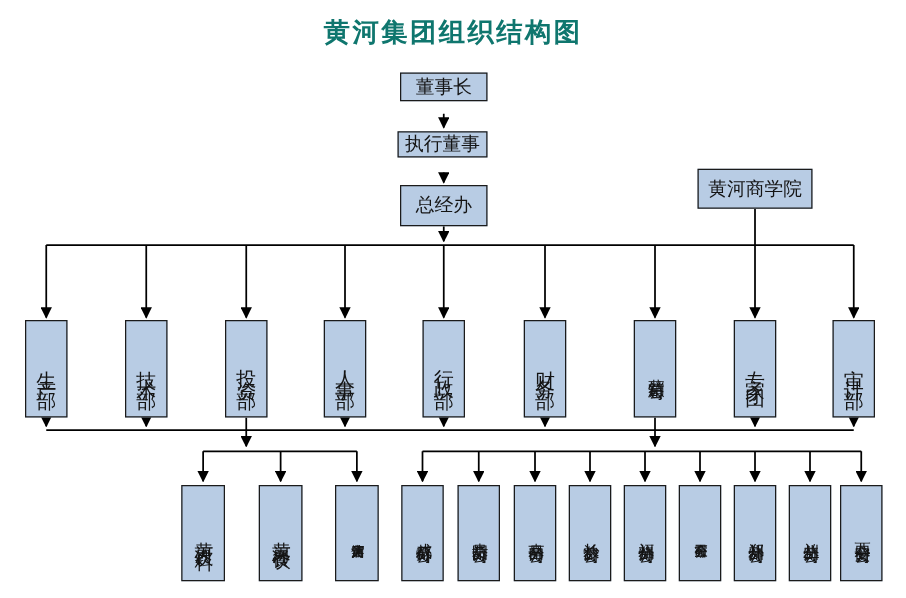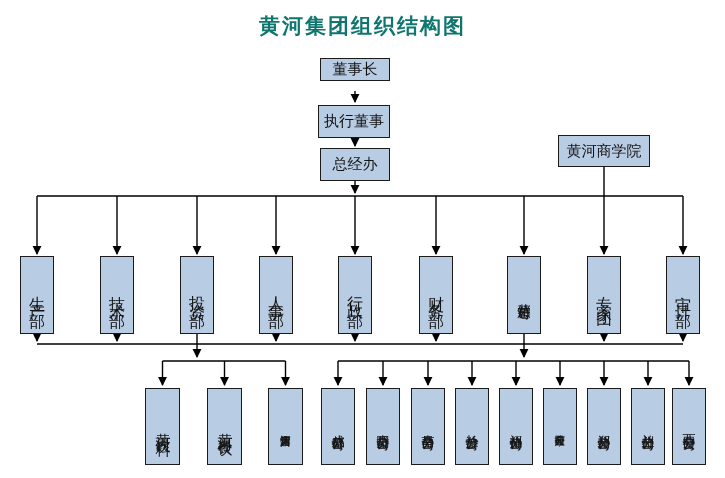--- a/index.html
+++ b/index.html
@@ -11,21 +11,21 @@
   .box{position:absolute;background:#b8cce4;border:1.5px solid #1b1b1b;box-sizing:border-box;
        display:flex;align-items:center;justify-content:center;color:#141414;overflow:hidden;}
   .h{font-size:15px;white-space:nowrap;}
   .v{writing-mode:vertical-rl;text-orientation:upright;line-height:1;}
   .v3{font-size:16px;letter-spacing:8px;}
   .v4{font-size:15px;letter-spacing:3px;}
   .v5{font-size:13px;letter-spacing:1px;}
   .v6{font-size:10.5px;letter-spacing:0px;}
   
   .n-chair{left:320px;top:58px;width:70px;height:23px;}
-  .n-exec{left:318px;top:105px;width:72px;height:33px;}
+  .n-exec{left:318px;top:105px;width:72px;height:21px;}
   .n-gm{left:320px;top:148px;width:70px;height:33px;}
   .n-school{left:558px;top:135px;width:92px;height:32px;}
   .d0{left:20px;}  .d1{left:100px;} .d2{left:180px;} .d3{left:259px;} .d4{left:338px;}
   .d5{left:419px;} .d6{left:507px;} .d7{left:587px;} .d8{left:666px;}
   .dept{top:256px;width:34px;height:78px;}
   .s0{left:145px;} .s1{left:207px;} .s2{left:268px;}
   .sub{top:388px;width:35px;height:77px;}
   .b0{left:321px;} .b1{left:366px;} .b2{left:411px;} .b3{left:455px;} .b4{left:499px;}
   .b5{left:543px;} .b6{left:587px;} .b7{left:631px;} .b8{left:672px;}
   .br{top:388px;width:34px;height:77px;}

